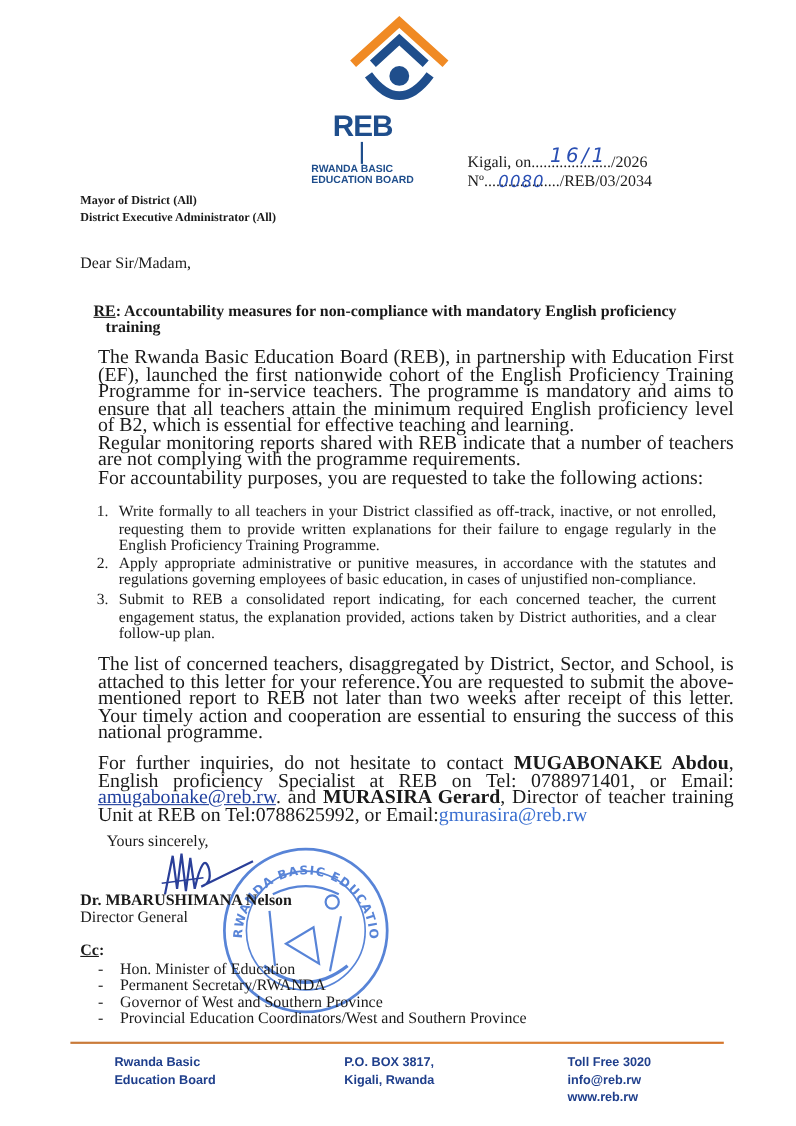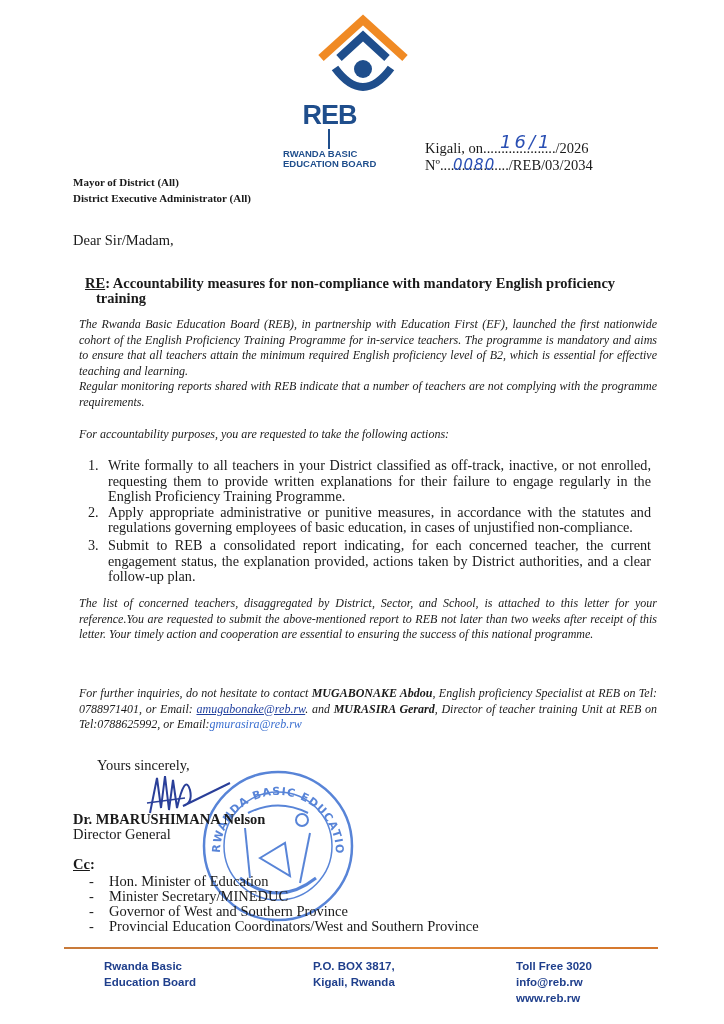--- a/index.html
+++ b/index.html
@@ -18,21 +18,21 @@
     .hand { position: absolute; font-family: "DejaVu Sans", sans-serif; color: #2a4fb3; font-style: italic; }
     .hand1 { left: 75px; top: -7px; font-size: 18px; letter-spacing: 3px; }
     .hand2 { left: 28px; top: 0px; font-size: 15px; letter-spacing: 1px; }
 
     .recipients { position: absolute; left: 73px; top: 174px; font-weight: 700; font-size: 11px; line-height: 16px; }
     .salutation { position: absolute; left: 73px; top: 232px; font-size: 14.5px; }
     .subject { position: absolute; left: 73px; top: 276px; width: 560px; font-weight: 700; font-size: 14.5px; line-height: 15px; }
     .subject .re { text-decoration: underline; margin-left: 12px; }
     .subject .cont { display: block; padding-left: 23px; }
 
-    p.body { position: absolute; left: 79px; width: 578px; font-size: 12px; line-height: 15.5px; text-align: justify; font-style: italic; }
+    p.body { position: absolute; left: 89px; width: 578px; font-size: 18px; line-height: 15.5px; text-align: justify; }
     .p1 { top: 317px; }
     .p2 { top: 427px; }
     ol.actions { position: absolute; left: 73px; width: 578px; font-size: 14.2px; line-height: 15.5px; list-style: none; }
     ol.actions li { position: relative; padding-left: 35px; text-align: justify; }
     ol.actions li .num { position: absolute; left: 15px; top: 0; }
     .act12 { top: 458px; }
     .act3 { top: 538px; }
     .p3 { top: 596px; }
     .p4 { top: 686px; }
     .link { color: #1f3f9e; text-decoration: underline; }
@@ -157,21 +157,21 @@
 
 <div class="signer">
   <div class="name">Dr. MBARUSHIMANA Nelson</div>
   <div>Director General</div>
 </div>
 
 <div class="cc">
   <div class="cc-label"><span>Cc</span>:</div>
   <ul>
     <li>Hon. Minister of Education</li>
-    <li>Minister Secretary/MINEDUC</li>
+    <li>Permanent Secretary/RWANDA</li>
     <li>Governor of West and Southern Province</li>
     <li>Provincial Education Coordinators/West and Southern Province</li>
   </ul>
 </div>
 
 <div class="footer-line"></div>
 <div class="footer f1">
   <div>Rwanda Basic</div>
   <div>Education Board</div>
 </div>

